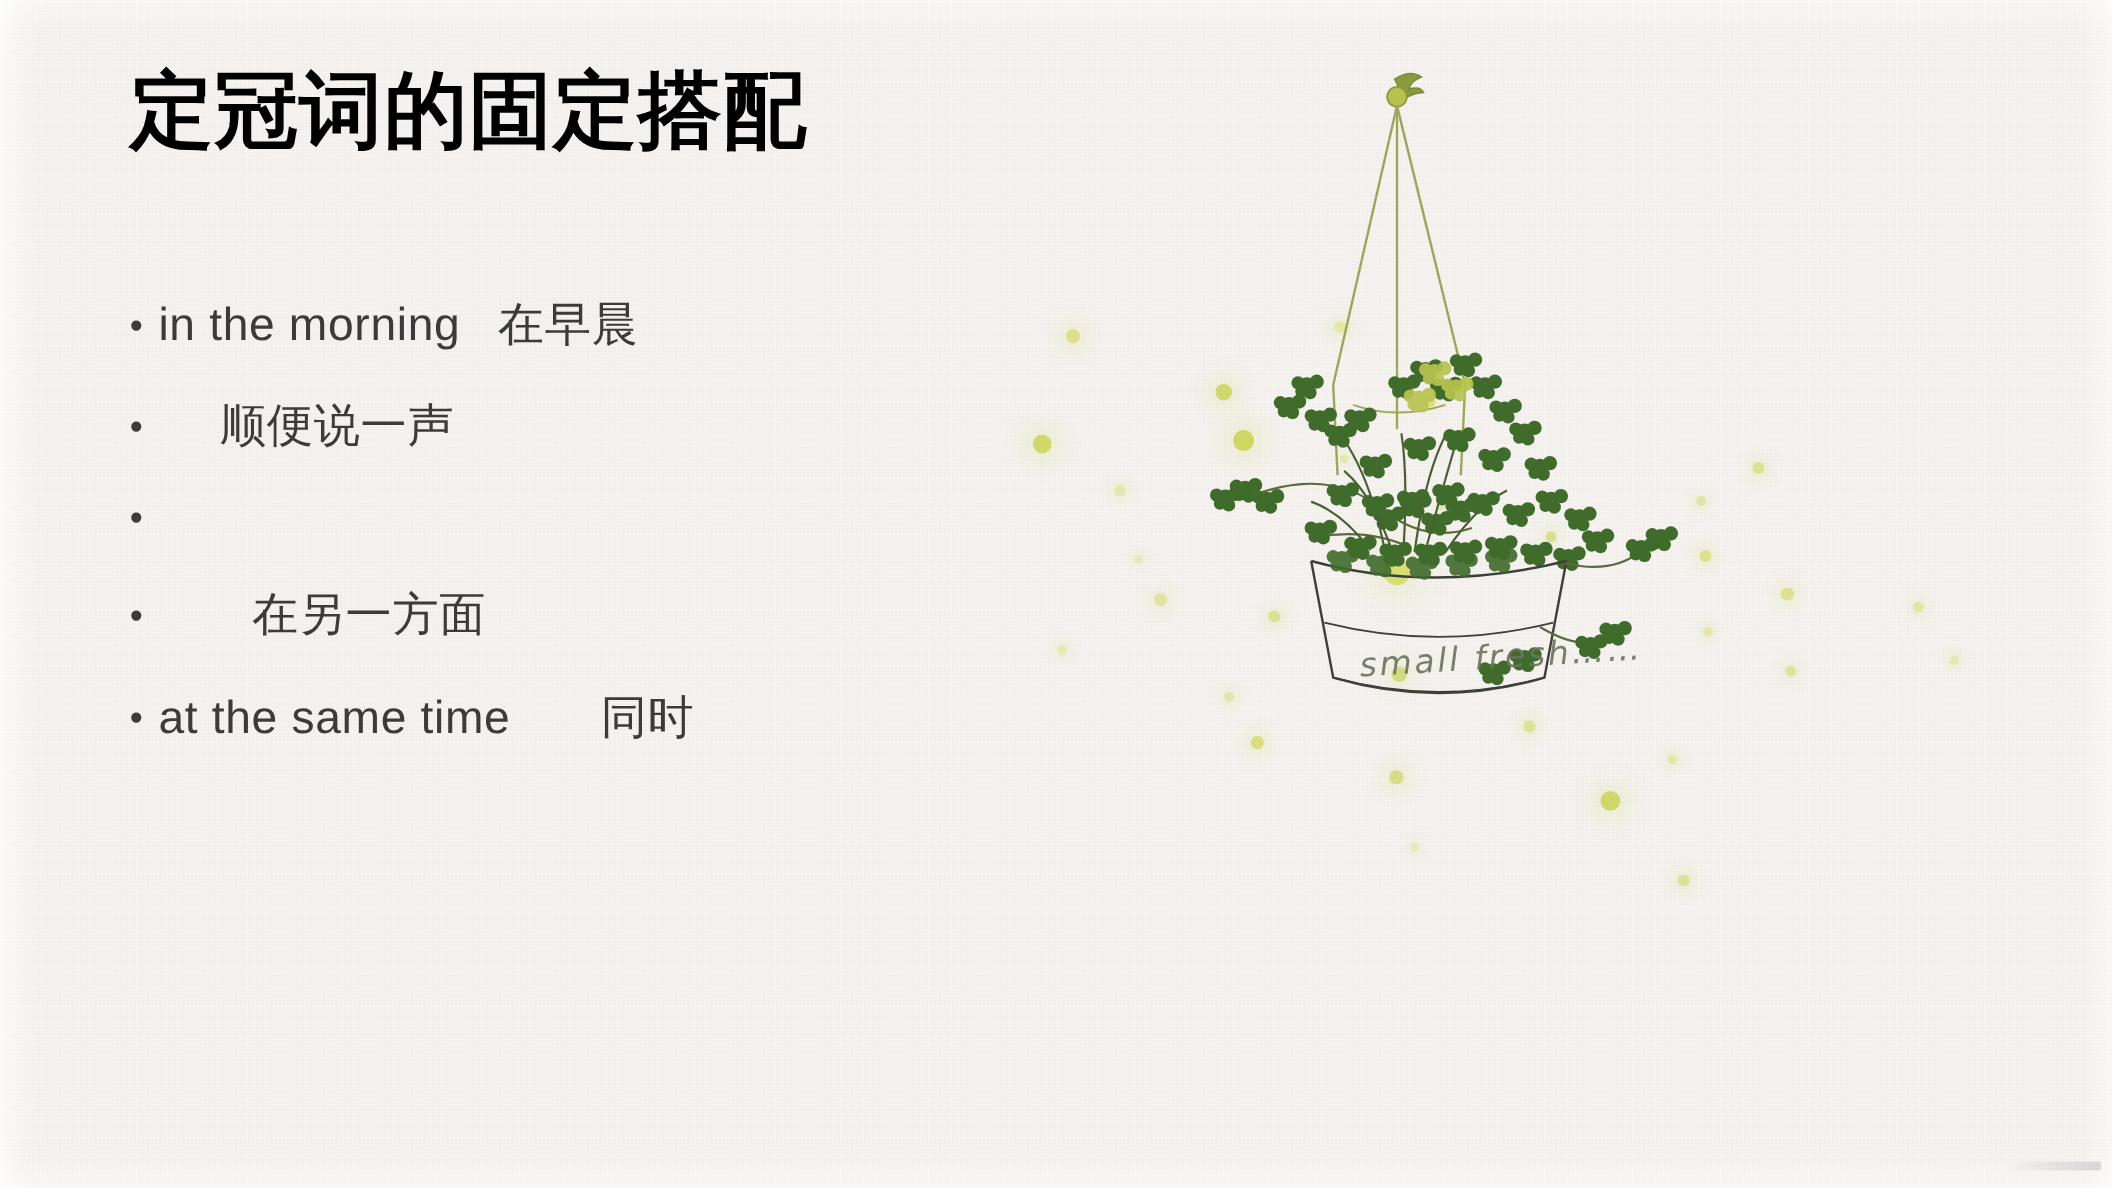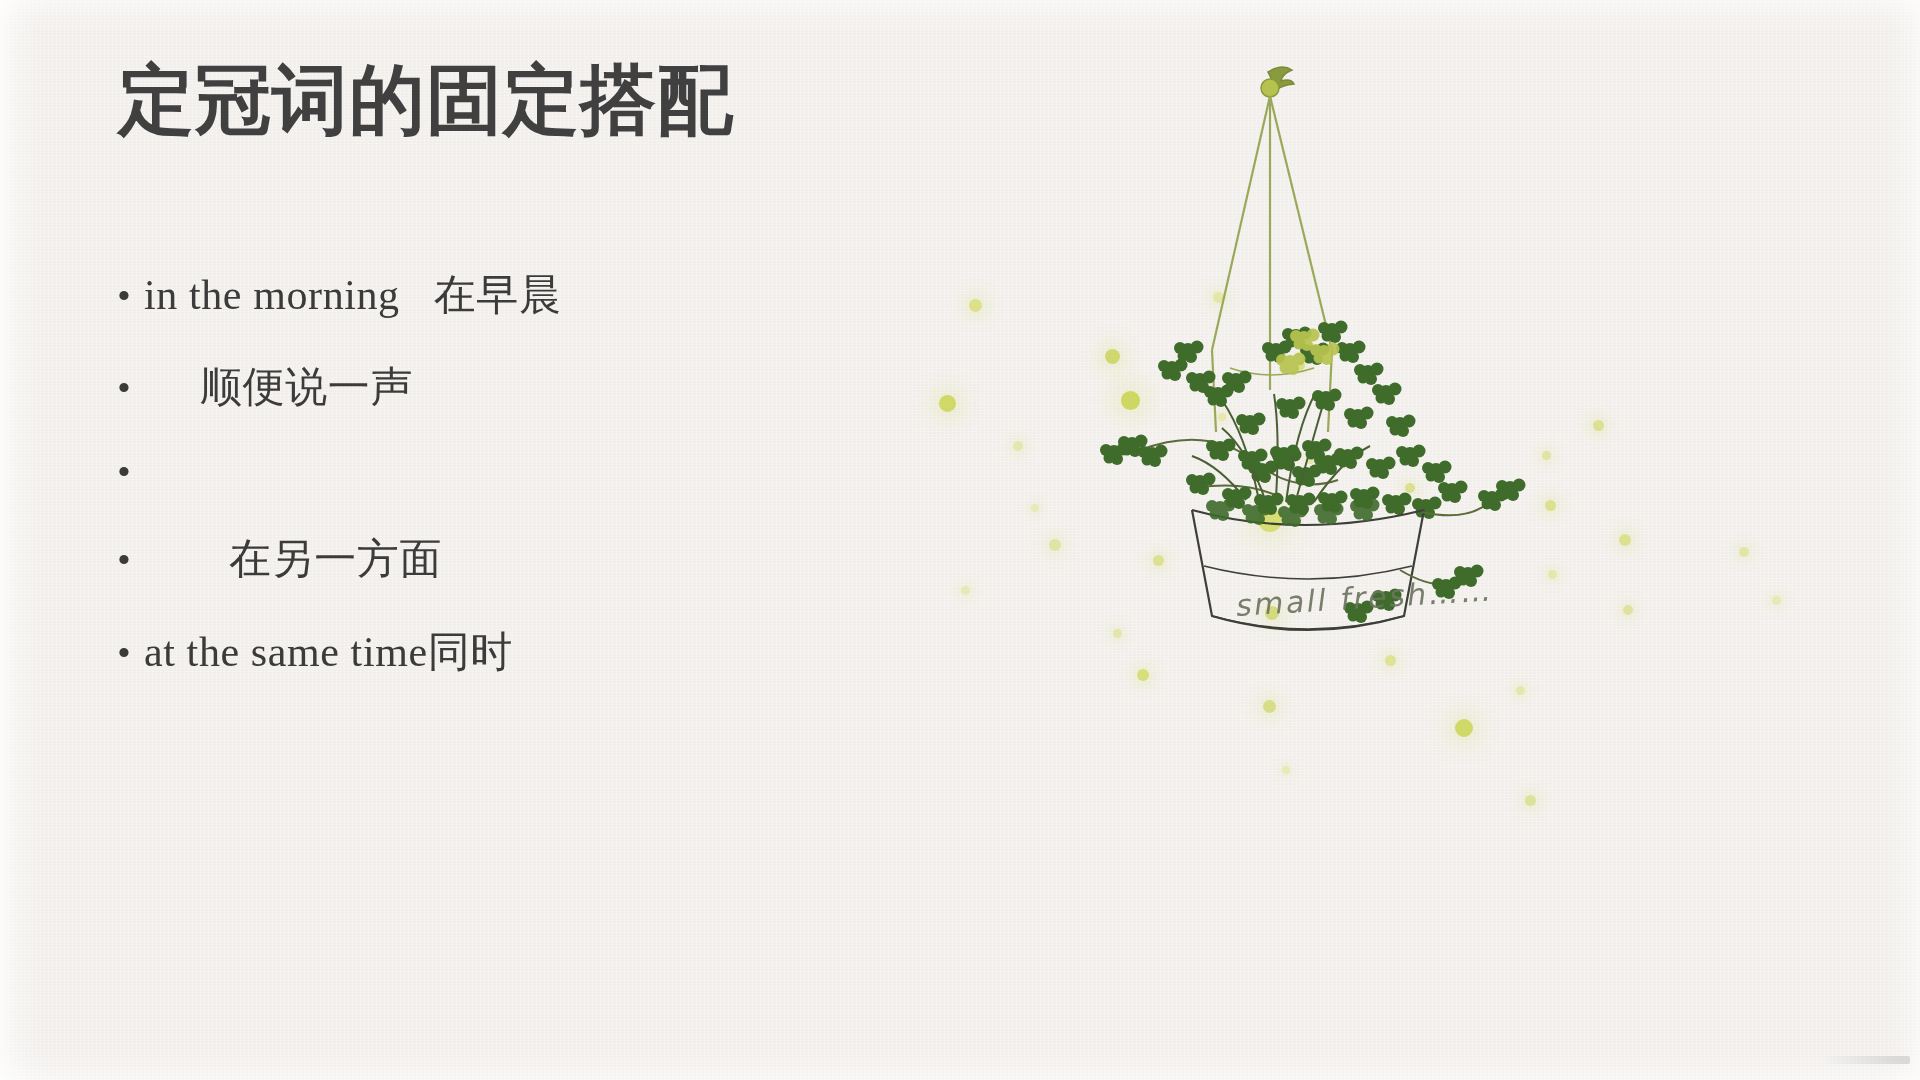--- a/index.html
+++ b/index.html
@@ -77,21 +77,21 @@
   .bullet-dot {
     width: 26px;
     flex: 0 0 26px;
     font-size: 34px;
     color: #3b3b3b;
     line-height: 1;
     position: relative;
     top: -2px;
   }
   .bullet-en {
-    font-family: Liberation Serif, serif;
+    font-family: Liberation Sans, sans-serif;
     white-space: pre;
   }
   .bullet-zh {
     font-family: "DejaVu Sans", "Liberation Sans", sans-serif;
     white-space: pre;
     font-size: 42px;
   }
 
   
   #plant-art {
@@ -136,21 +136,21 @@
     opacity: 0.6;
   }
 </style>
 </head>
 <body>
 
 <div id="slide" style="background: rgb(244, 241, 238);">
 
   <div id="paper-texture"></div>
 
-  <div id="title" style="color: #404040;">定冠词的固定搭配</div>
+  <div id="title" style="color: #000000;">定冠词的固定搭配</div>
 
   <div id="bullet-list">
 
     <div class="bullet-row" style="color: rgb(59, 59, 59);">
       <span class="bullet-dot">•</span>
       <span class="bullet-en">in the morning</span>
       <span class="bullet-zh" style="margin-left:34px;">在早晨</span>
     </div>
 
     <div class="bullet-row" style="color: rgb(59, 59, 59);">
@@ -163,21 +163,21 @@
     </div>
 
     <div class="bullet-row" style="color: rgb(59, 59, 59);">
       <span class="bullet-dot">•</span>
       <span class="bullet-zh" style="margin-left:85px;">在另一方面</span>
     </div>
 
     <div class="bullet-row" style="color: rgb(59, 59, 59);">
       <span class="bullet-dot">•</span>
       <span class="bullet-en">at the same time</span>
-      <span class="bullet-zh" style="">同时</span>
+      <span class="bullet-zh" style="margin-left:82px;">同时</span>
     </div>
 
   </div>
 
   <div id="dot-field">
       <span class="dot" style="left: 968.5px; top: 298.5px; width: 13px; height: 13px; background: rgb(216, 222, 120); opacity: 0.85; box-shadow: rgba(218, 226, 140, 0.35) 0px 0px 16px 7px;"></span>
       <span class="dot" style="left: 1104.5px; top: 348.5px; width: 15px; height: 15px; background: rgb(204, 214, 98); opacity: 0.9; box-shadow: rgba(218, 226, 140, 0.35) 0px 0px 18px 8px;"></span>
       <span class="dot" style="left: 1212.5px; top: 291.5px; width: 11px; height: 11px; background: rgb(223, 228, 142); opacity: 0.75; box-shadow: rgba(218, 226, 140, 0.35) 0px 0px 13px 6px;"></span>
       <span class="dot" style="left: 1295.5px; top: 360.5px; width: 9px; height: 9px; background: rgb(211, 218, 114); opacity: 0.8; box-shadow: rgba(218, 226, 140, 0.35) 0px 0px 11px 5px;"></span>
       <span class="dot" style="left: 1218px; top: 413px; width: 8px; height: 8px; background: rgb(224, 229, 146); opacity: 0.7; box-shadow: rgba(218, 226, 140, 0.35) 0px 0px 10px 4px;"></span>

